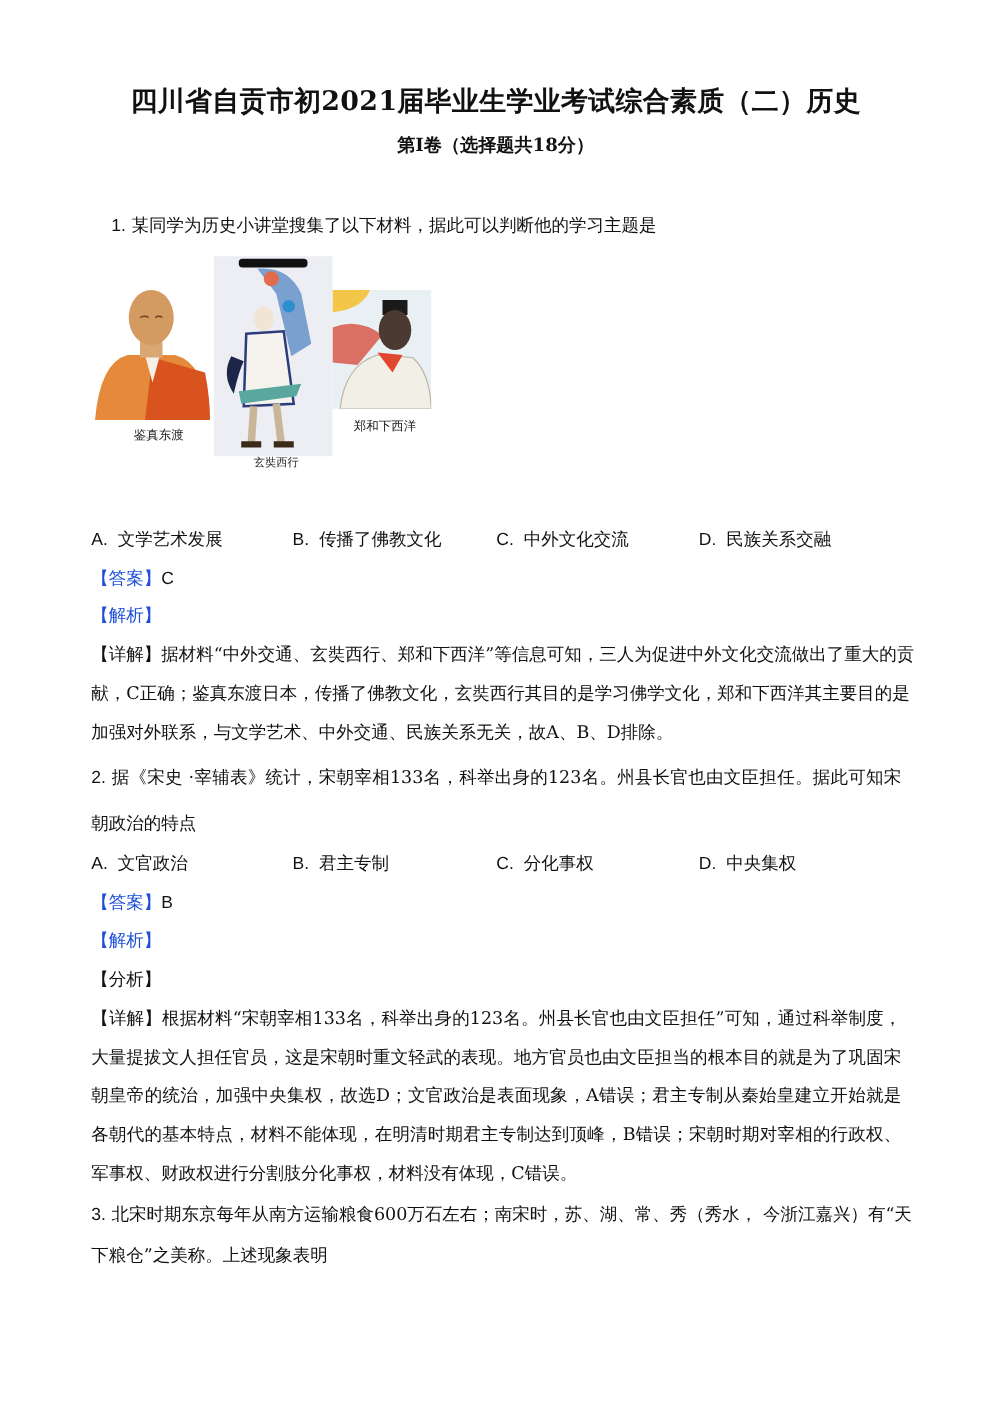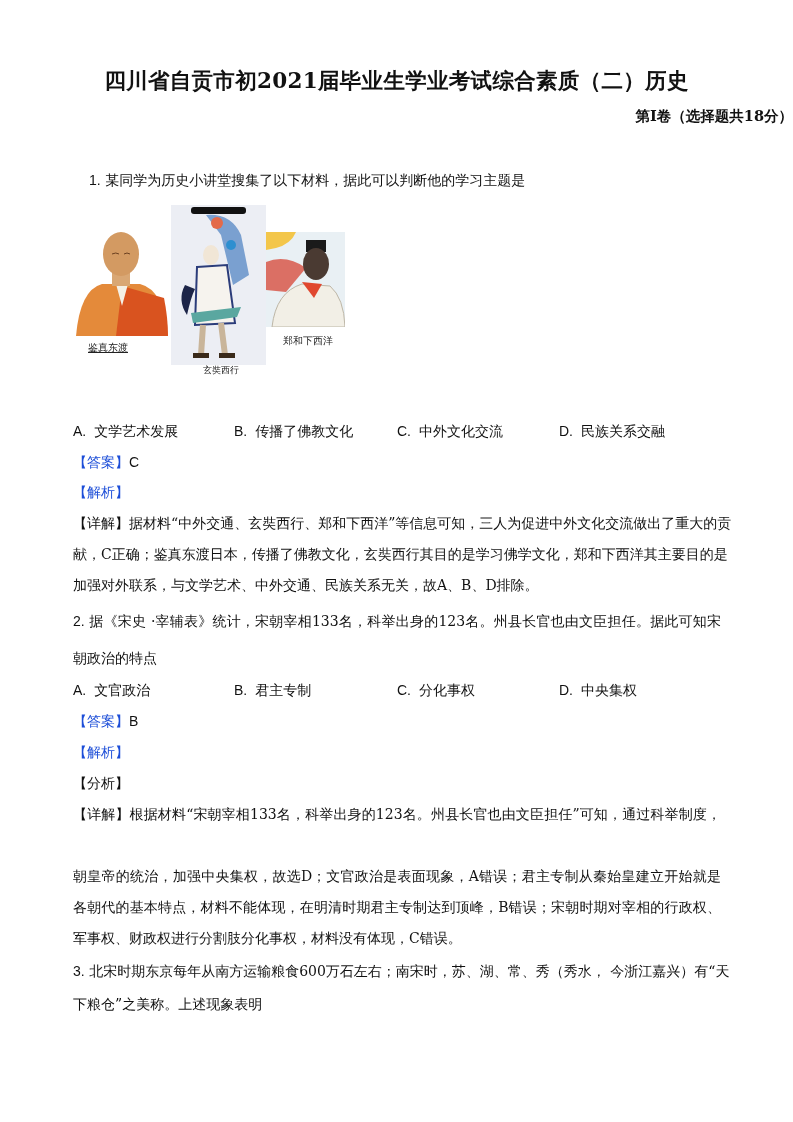--- a/index.html
+++ b/index.html
@@ -1,21 +1,21 @@
 <!DOCTYPE html>
 <html><head>
 <meta charset="utf-8">
 <style>
   html, body { margin: 0; padding: 0; background: #ffffff; }
   body { width: 793px; height: 1122px; position: relative; overflow: hidden;
          font-family: "DejaVu Serif", "Liberation Serif", serif; color: #111; }
   .page { position: absolute; left: 0; top: 0; width: 793px; height: 978px; }
   .title { position: absolute; left: 0; width: 793px; top: 66px; text-align: center;
            font-size: 21.5px; font-weight: bold; letter-spacing: 0.3px; }
-  .subtitle { position: absolute; left: 0; width: 793px; top: 107px; text-align: right;
+  .subtitle { position: absolute; left: 0; width: 793px; top: 107px; text-align: center;
               font-size: 14.5px; font-weight: bold; }
   .instr { position: absolute; left: 73px; top: 140px; font-size: 15px; font-weight: bold; }
   .line { position: absolute; left: 73px; font-size: 14px; white-space: nowrap; }
   .just { width: 648px; text-align: justify; text-align-last: justify; }
   .sans { font-family: "Liberation Sans", "DejaVu Sans", sans-serif; }
   .blue { color: #1d4ed8; }
   .opt { position: absolute; font-size: 14px; white-space: nowrap; }
   .opt .lbl { font-family: "Liberation Sans", sans-serif; margin-right: 8px; }
   .fig { position: absolute; }
   .fig-caption { position: absolute; font-size: 10px; font-family: "Liberation Sans", sans-serif; color:#222; }
@@ -36,21 +36,21 @@
   <div class="fig" style="left:72px; top:228px; width:98px; height:110px;">
     <svg width="98" height="110" viewBox="0 0 98 110">
       <path d="M4 108 Q8 62 30 56 L68 56 Q92 62 96 108 Z" fill="#e48a3a"></path>
       <path d="M50 58 L92 70 Q96 90 96 108 L44 108 Z" fill="#d9531f"></path>
       <path d="M44 56 L50 78 L56 56 Z" fill="#f4f0e6"></path>
       <rect x="40" y="42" width="18" height="16" fill="#d9a774"></rect>
       <ellipse cx="49" cy="26" rx="18" ry="22" fill="#d39a62"></ellipse>
       <path d="M40 26 Q44 24 47 26 M52 26 Q55 24 58 26" stroke="#6b4020" stroke-width="1" fill="none"></path>
     </svg>
   </div>
-  <div class="fig-caption" style="left:88px; top:341px;text-decoration:underline;">鉴真东渡</div>
+  <div class="fig-caption" style="left:107px; top:341px;">鉴真东渡</div>
 
   <div class="fig" style="left:171px; top:205px; width:95px; height:160px; background:#eceef4;">
     <svg width="95" height="160" viewBox="0 0 95 160">
       <rect x="20" y="2" width="55" height="7" rx="3" fill="#111"></rect>
       <path d="M35 10 Q60 8 70 30 L78 70 L62 80 L50 30 Z" fill="#4a7fc0" opacity="0.7"></path>
       <circle cx="46" cy="18" r="6" fill="#e36a4a"></circle>
       <circle cx="60" cy="40" r="5" fill="#2e8fd0"></circle>
       <ellipse cx="40" cy="50" rx="8" ry="10" fill="#f1e6d6"></ellipse>
       <path d="M26 62 L56 60 L64 118 L24 120 Z" fill="#f6f3ee" stroke="#2b3c7a" stroke-width="2"></path>
       <path d="M14 80 Q6 95 16 110 Q20 92 24 84 Z" fill="#1d2548"></path>
@@ -99,20 +99,21 @@
   <div class="opt" style="left:397px; top:682px;"><span class="lbl">C.</span><span>分化事权</span></div>
   <div class="opt" style="left:559px; top:682px;"><span class="lbl">D.</span><span>中央集权</span></div>
 
   <div class="line" style="top:713px;">
     <span class="blue">【答案】</span><span class="sans">B</span>
   </div>
   <div class="line blue" style="top:744px;">【解析】</div>
   <div class="line" style="top:775px;">【分析】</div>
 
   <div class="line just" style="top:806px;">【详解】根据材料“宋朝宰相133名，科举出身的123名。州县长官也由文臣担任”可知，通过科举制度，</div>
+  <div class="line just" style="top:837px;">大量提拔文人担任官员，这是宋朝时重文轻武的表现。地方官员也由文臣担当的根本目的就是为了巩固宋</div>
   <div class="line just" style="top:868px;">朝皇帝的统治，加强中央集权，故选D；文官政治是表面现象，A错误；君主专制从秦始皇建立开始就是</div>
   <div class="line just" style="top:899px;">各朝代的基本特点，材料不能体现，在明清时期君主专制达到顶峰，B错误；宋朝时期对宰相的行政权、</div>
   <div class="line" style="top:930px;">军事权、财政权进行分割肢分化事权，材料没有体现，C错误。</div>
 
   <div class="line just" style="top:963px;">
     <span class="sans">3.</span>
     <span>北宋时期东京每年从南方运输粮食600万石左右；南宋时，苏、湖、常、秀（秀水， 今浙江嘉兴）有“天</span>
   </div>
   <div class="line" style="top:996px;text-align:right;">下粮仓”之美称。上述现象表明</div>
 

